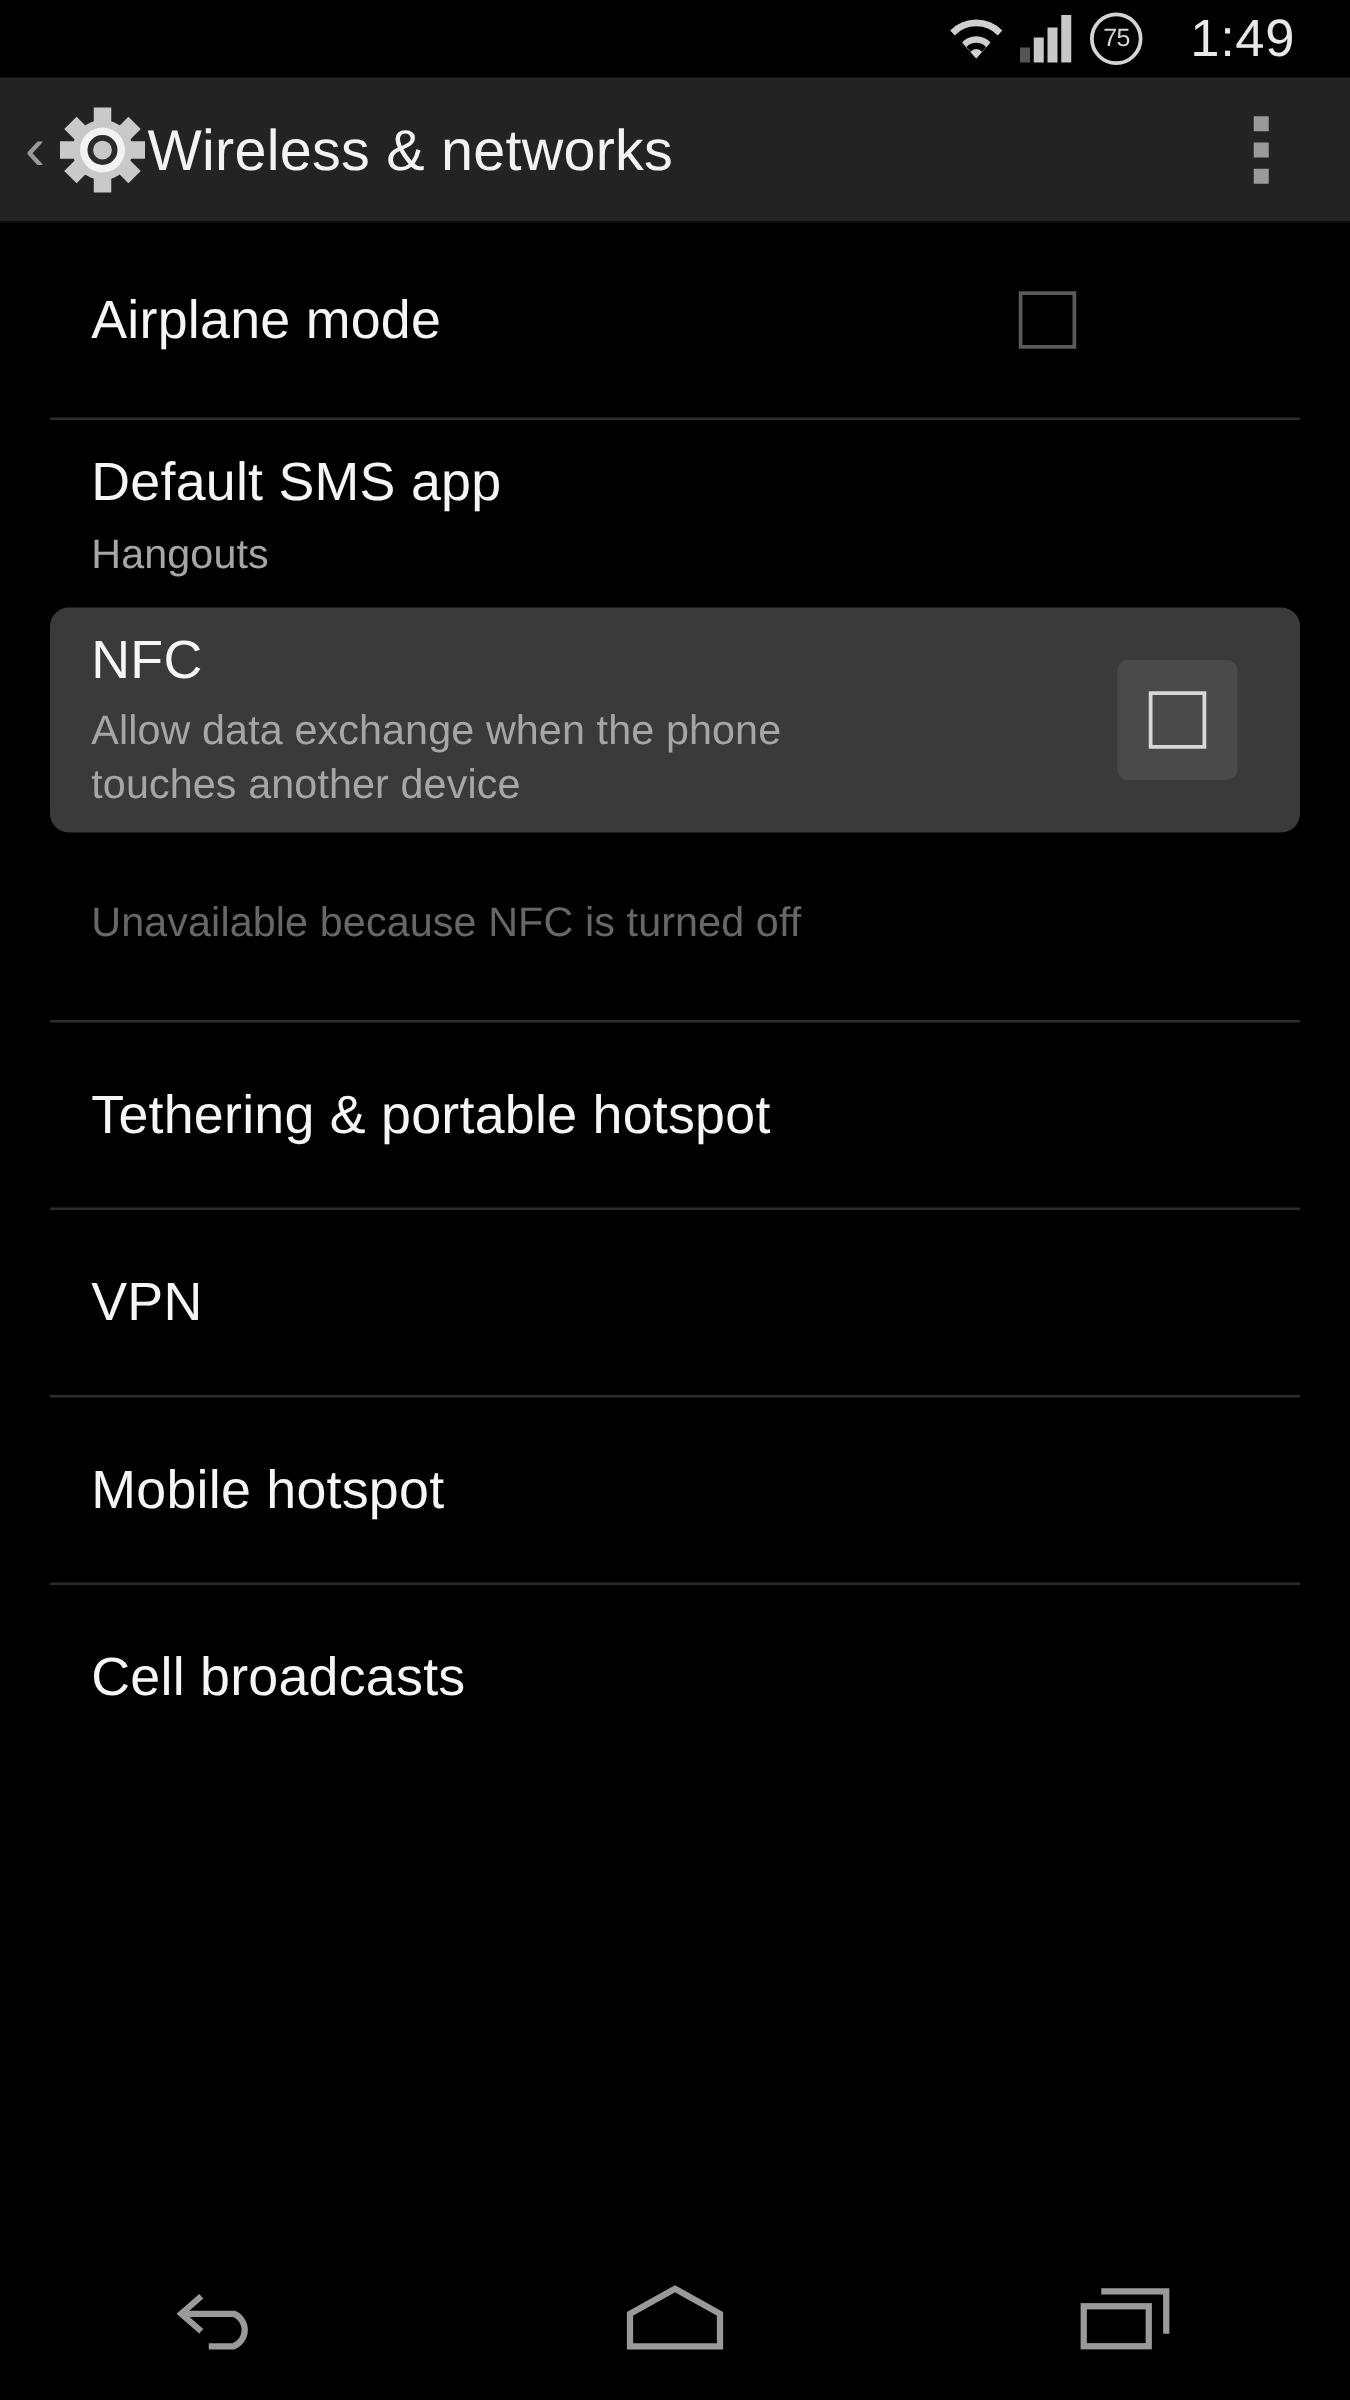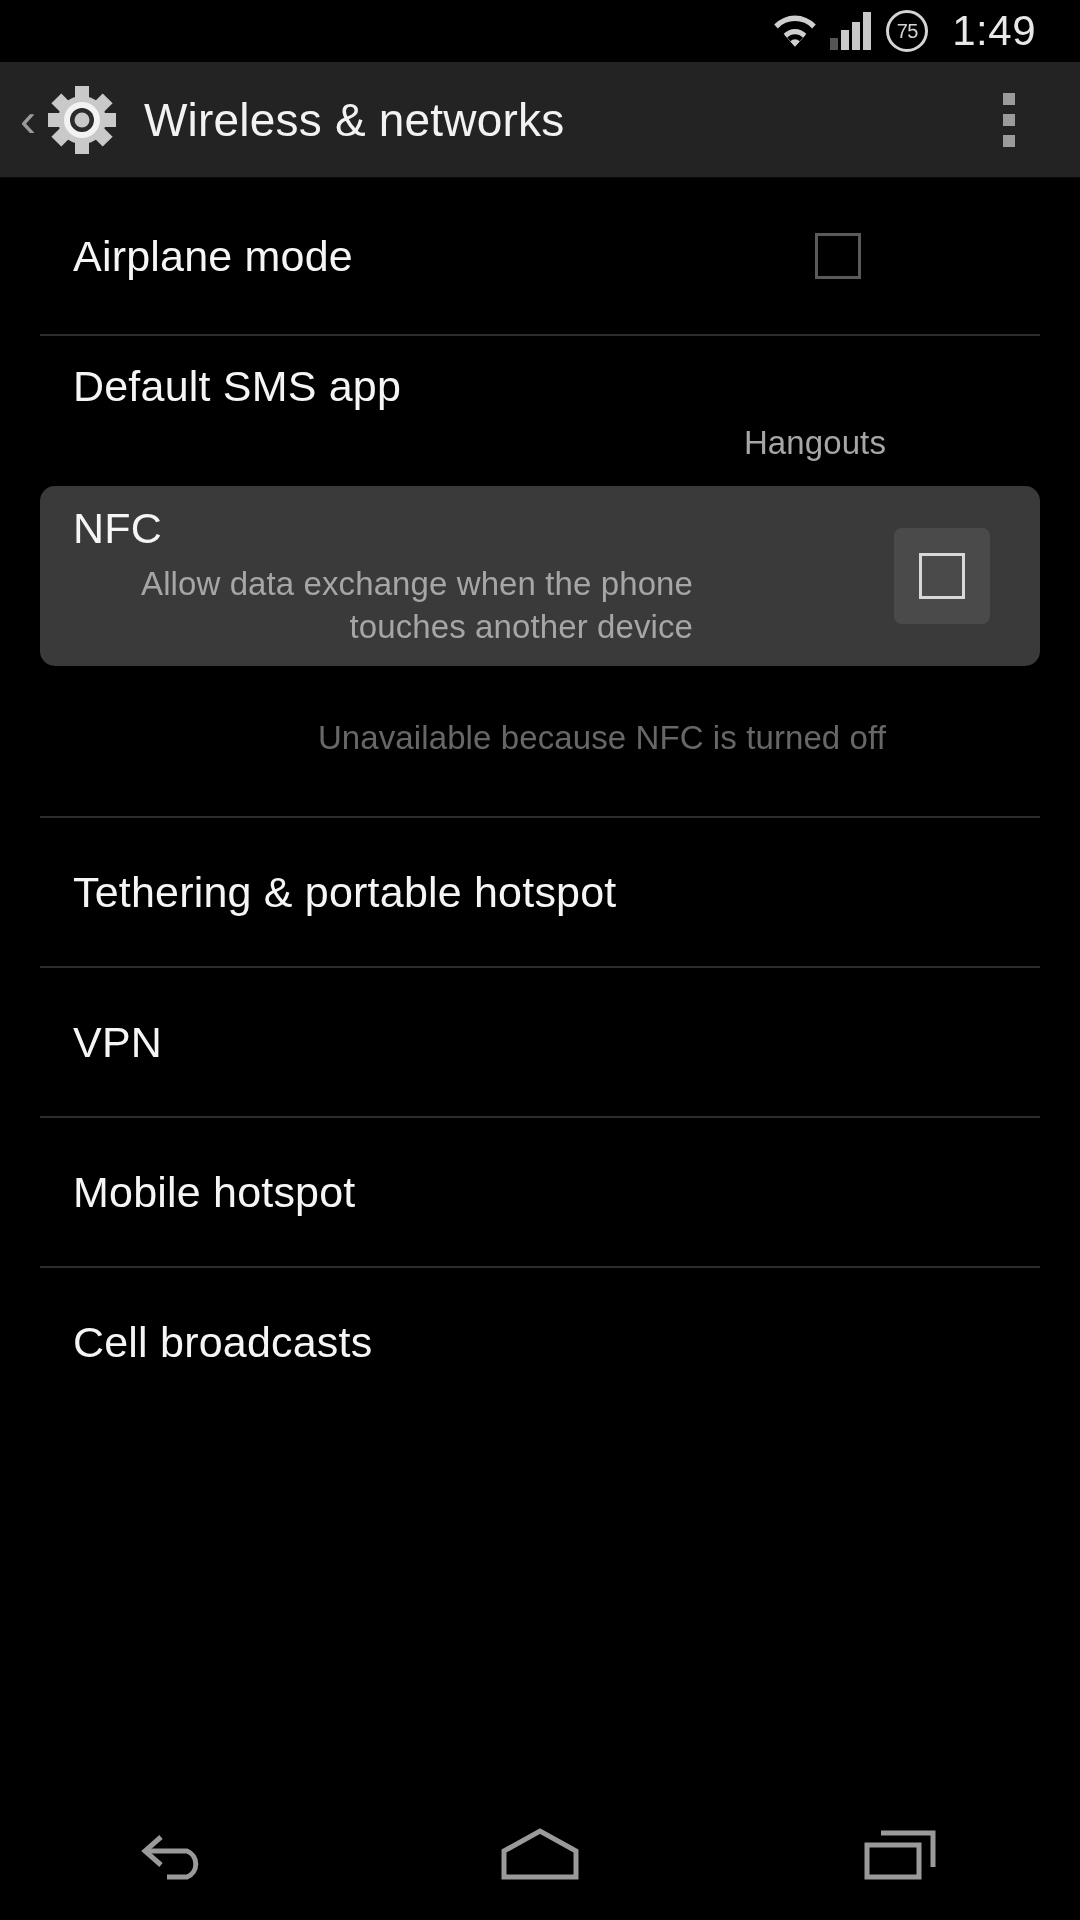--- a/index.html
+++ b/index.html
@@ -33,40 +33,40 @@
     position:absolute; inset:0;
     border:3px solid #d4d4d4; border-radius:50%;
   }
   .battery-icon .pct {
     position:absolute; inset:0;
     display:flex; align-items:center; justify-content:center;
     font-size:20px; color:#d4d4d4; letter-spacing:-0.5px;
   }
   .clock {
     font-size:42px; color:#e8e8e8; font-weight:400;
-    letter-spacing:0.5px; margin-left:12px; line-height:1;
+    letter-spacing:0.5px; margin-left:26px; line-height:1;
   }
 
   
   .action-bar {
     position:absolute; top:62px; left:0;
     width:1080px; height:116px;
     background:#232323;
     display:flex; align-items:center;
     border-bottom:1px solid #0a0a0a;
   }
   .up-chevron {
     margin-left:12px; width:32px;
     font-size:48px; color:#9a9a9a; line-height:1;
     display:flex; align-items:center; justify-content:center;
   }
   .gear-icon { width:72px; height:72px; margin-left:2px; flex:none; }
   .ab-title {
     font-size:46px; color:#f2f2f2; font-weight:400;
-    margin-left:26px; letter-spacing:0.2px; white-space:nowrap;
+    letter-spacing:0.2px; white-space:nowrap;
   }
   .overflow-btn {
     margin-left:auto; margin-right:62px;
     width:18px; display:flex; flex-direction:column; gap:9px;
     align-items:center;
   }
   .overflow-btn i { display:block; width:12px; height:12px; background:#9b9b9b; }
 
   
   .list { position:absolute; top:178px; left:0; width:1080px; }
@@ -77,21 +77,21 @@
   }
   .row.highlight { background:#3a3a3a; width:1000px; margin-left:40px; padding-left:33px; }
   .row-text { flex:1; min-width:0; }
   .row-title {
     font-size:43px; color:#f5f5f5; font-weight:400;
     line-height:1.18; letter-spacing:0.2px;
   }
   .row-title.dim { color:#4e4e4e; }
   .row-sub {
     font-size:33px; color:#a6a6a6; font-weight:400;
-    line-height:1.3; margin-top:10px; letter-spacing:0.1px;text-align:right;
+    line-height:1.3; margin-top:10px; letter-spacing:0.1px;
   }
   .row-sub.dim { color:#676767; }
   .divider {
     width:1000px; height:2px; background:#2c2c2c; margin-left:40px;
   }
 
   
   .checkbox-wrap {
     width:96px; height:96px; flex:none;
     display:flex; align-items:center; justify-content:center;

